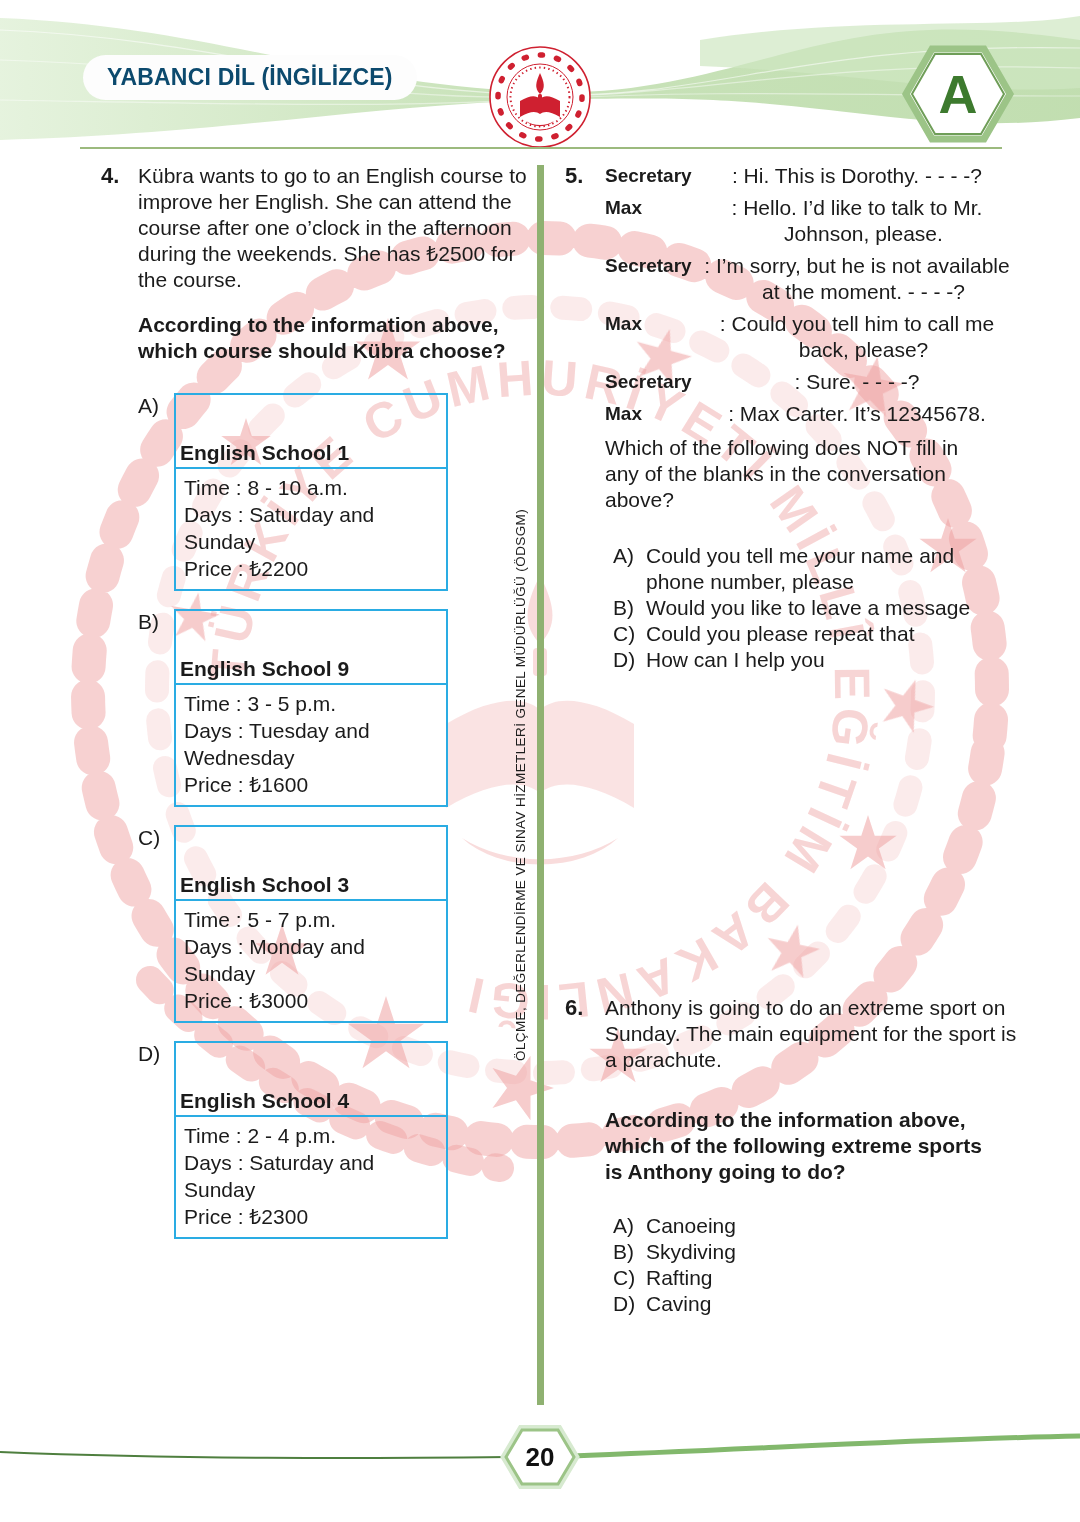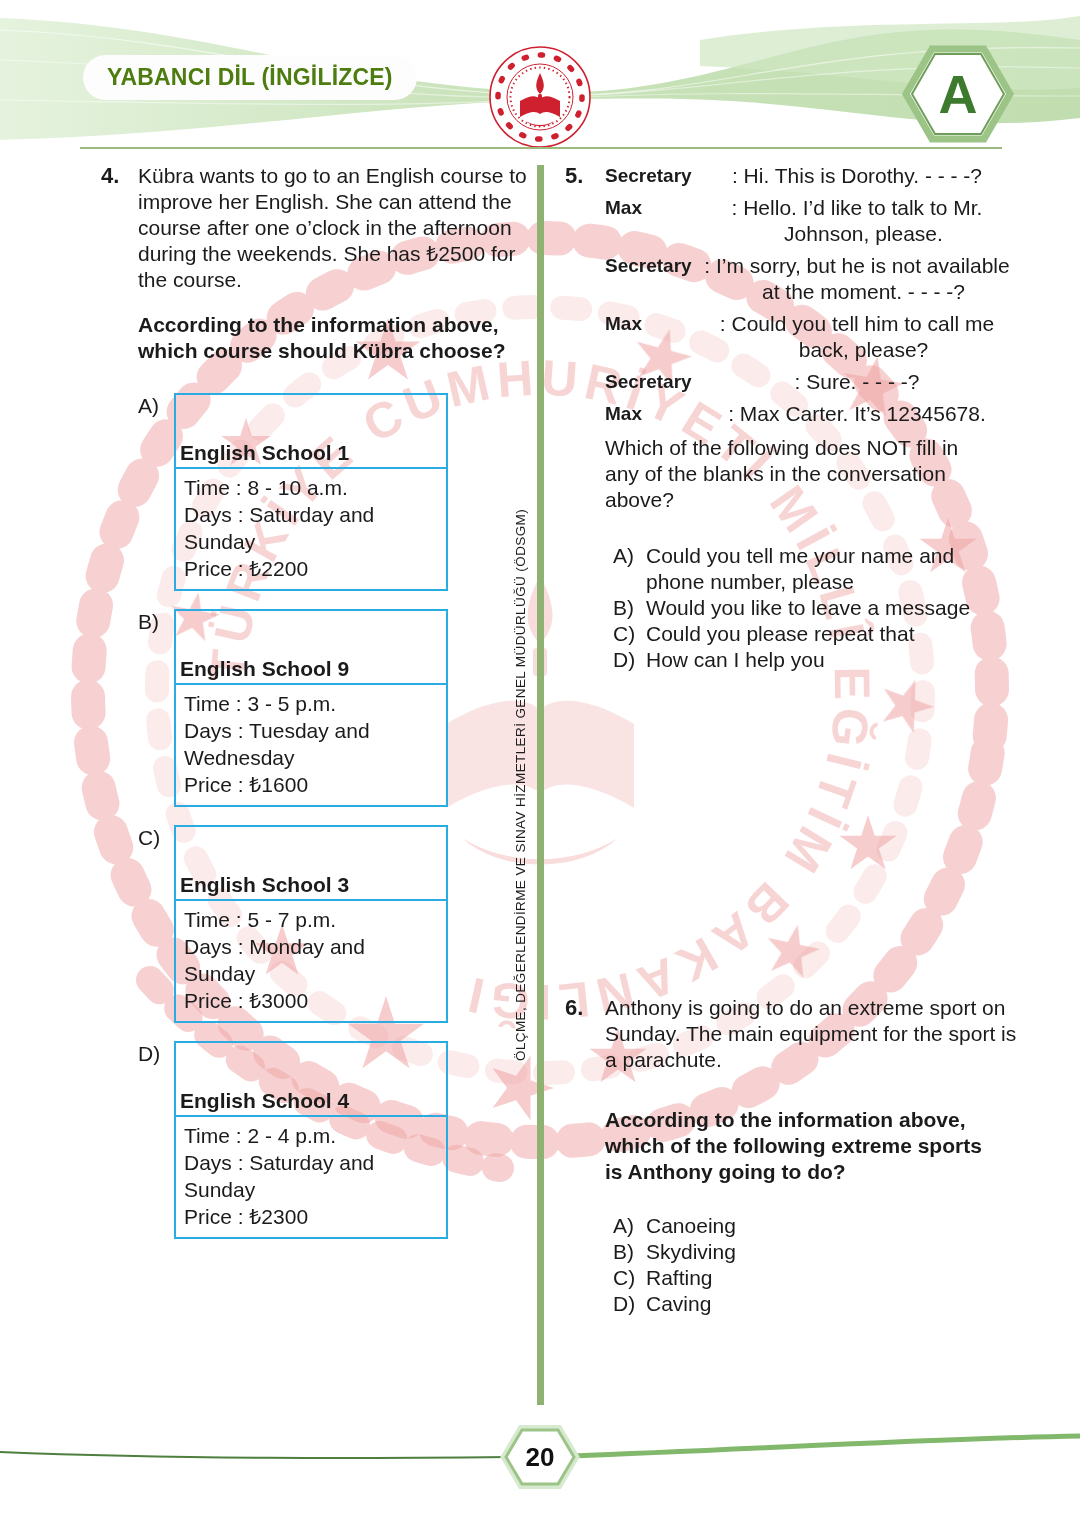--- a/index.html
+++ b/index.html
@@ -13,21 +13,21 @@
 
   
   .wm-layer { position:absolute; left:0; top:0; z-index:0; pointer-events:none; }
   .content-layer { position:absolute; left:0; top:0; width:1080px; height:1522px; z-index:2; }
 
   
   .header-wave { position:absolute; left:0; top:0; }
   .title-pill {
     position:absolute; left:83px; top:55px; z-index:3;
     background:#fdfdfd; border-radius:24px; padding:9px 24px;
-    font-size:23px; font-weight:bold; letter-spacing:0.2px; color:#4d7c0f;
+    font-size:23px; font-weight:bold; letter-spacing:0.2px; color:#0c4a6e;
   }
   .header-rule {
     position:absolute; left:80px; top:147px; width:922px; height:2px;
     background:#9cba7e;
   }
 
   
   .col { position:absolute; top:163px; }
   .col-left  { left:101px; width:437px; }
   .col-right { left:565px; width:447px; }

